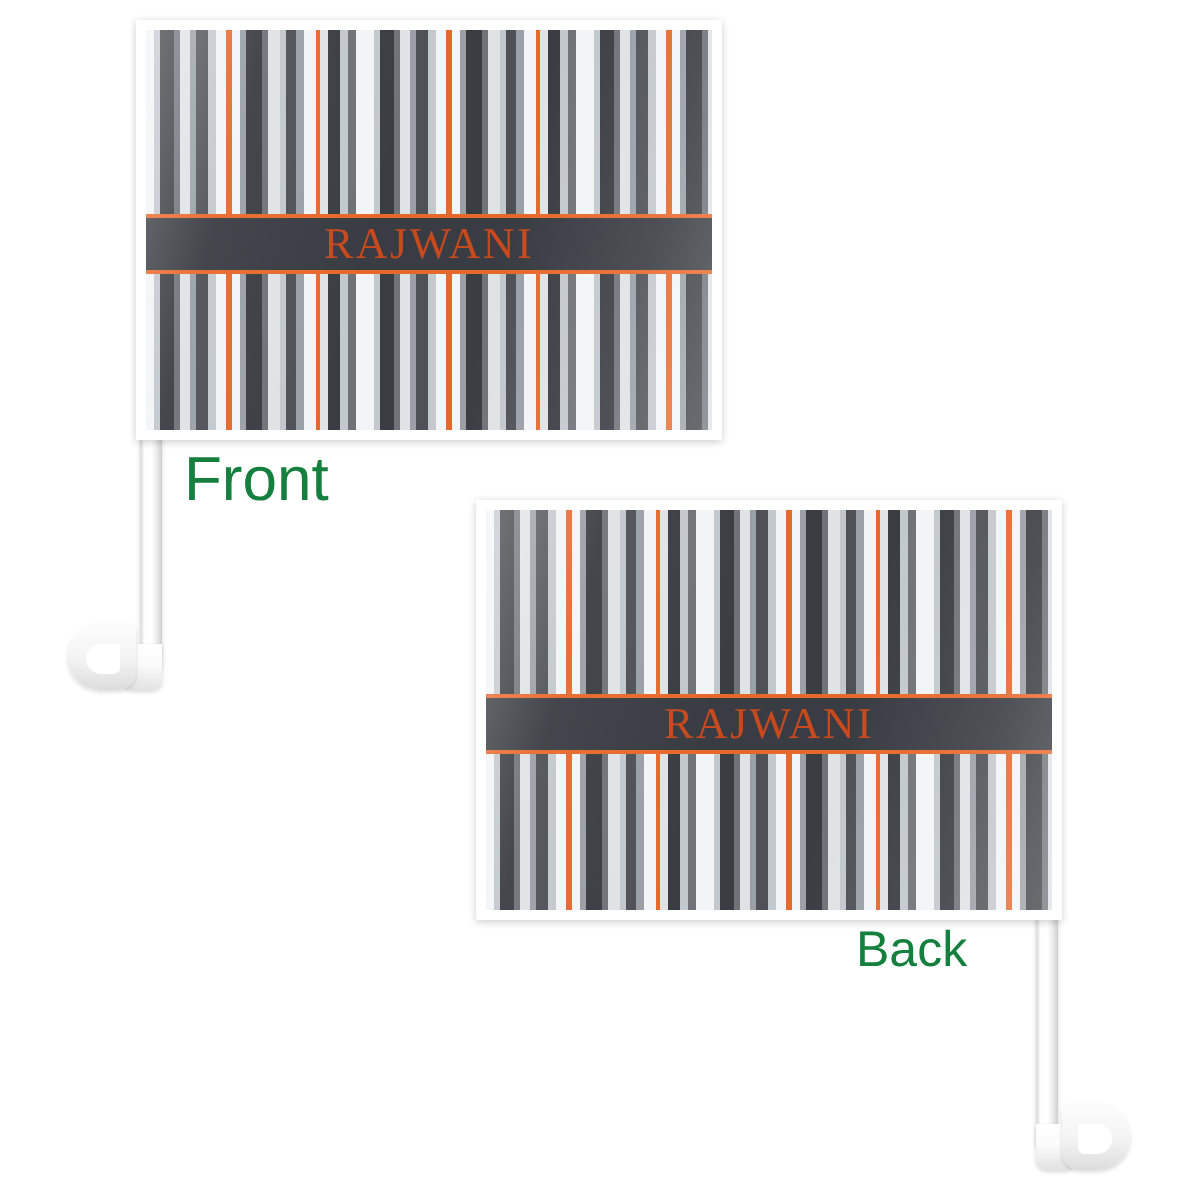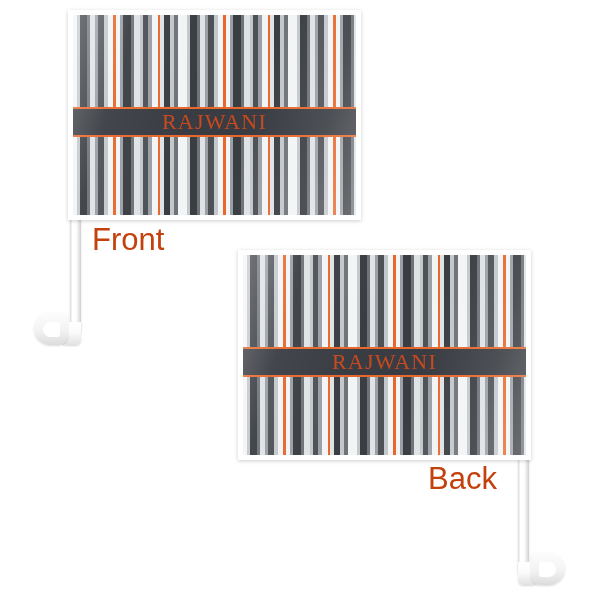--- a/index.html
+++ b/index.html
@@ -105,21 +105,21 @@
     font-family: "Liberation Serif", serif;
     font-variant: small-caps;
     letter-spacing: 0.055em;
     white-space: nowrap;
     line-height: 1;
   }
 
   
   .caption {
     position: absolute;
-    color: #c2410c;
+    color: #15803d;
     font-family: "Liberation Sans", sans-serif;
     font-weight: 400;
     line-height: 1;
     white-space: nowrap;
   }
 
   
   #front-flag { left: 68px; top: 10px; width: 293px; height: 210px; }
   #front-flag .name-band { top: 92px; height: 30px; }
   #front-flag .name-text { font-size: 22px; }
@@ -136,21 +136,21 @@
   #back-flag { left: 238px; top: 250px; width: 293px; height: 210px; }
   #back-flag .name-band { top: 92px; height: 30px; }
   #back-flag .name-text { font-size: 22px; }
   #back-pole-shaft { left: 518px; top: 445px; width: 11px; height: 130px; }
   #back-pole-elbow { left: 518px; top: 562px; width: 21px; height: 23px;
                      border-radius: 0 0 7px 5px; }
   #back-pole-hook  { left: 531px; top: 552px; width: 34px; height: 33px;
                      border-radius: 4px 16px 16px 9px; }
   #back-pole-hook-inner { left: 539px; top: 562px; width: 17px; height: 15px;
                      border-radius: 2px 9px 9px 4px; }
-  #back-caption { left: 428px; top: 463px; font-size: 31px; }
+  #back-caption { left: 428px; top: 463px; font-size: 25px; }
 </style>
 </head>
 <body>
 
 <div id="stage">
 
   <div>
 
     <div class="pole-group">
       <div class="pole-shaft" id="front-pole-shaft"></div>

